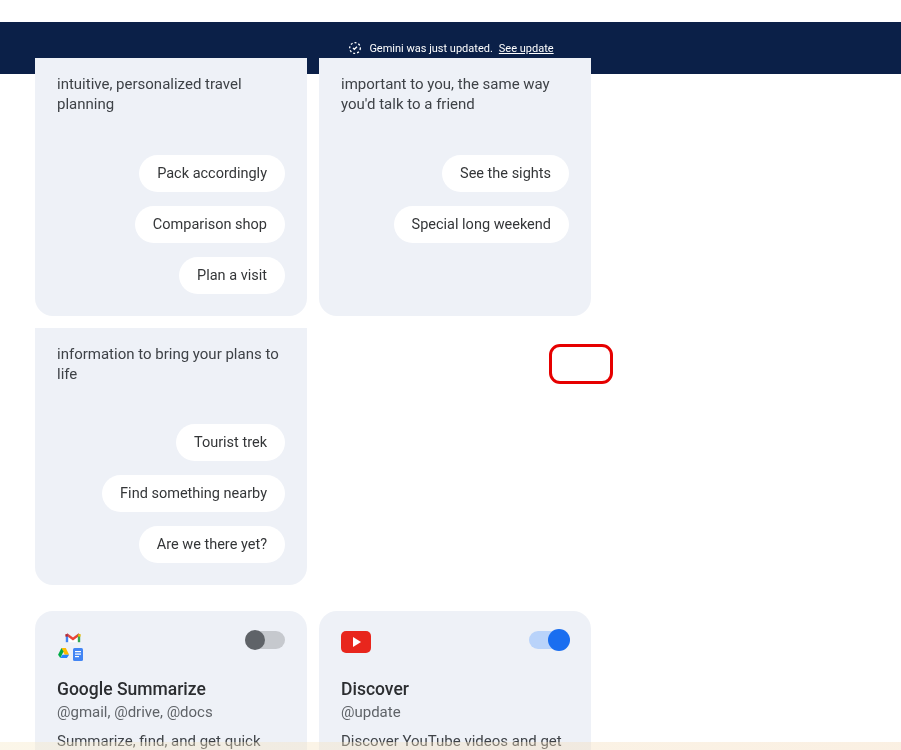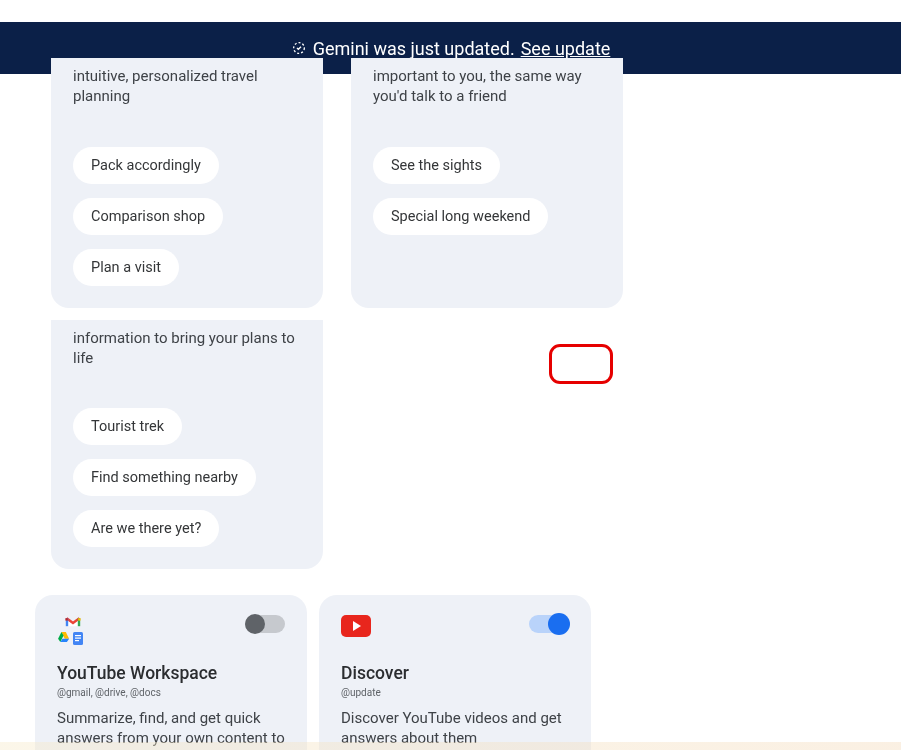--- a/index.html
+++ b/index.html
@@ -15,21 +15,21 @@
     position: absolute;
     top: 22px;
     left: 0;
     width: 100%;
     height: 52px;
     background: #0b2048;
     color: #fff;
     display: flex;
     align-items: center;
     justify-content: center;
-    font-size: 18px;
+    font-size: 11px;
     gap: 6px;
   }
   .banner .link { text-decoration: underline; cursor: pointer; }
   .spark-icon {
     width: 16px; height: 16px;
     display: inline-flex; align-items: center; justify-content: center;
   }
   .content {
     position: absolute;
     top: 58px;
@@ -43,48 +43,48 @@
     flex-wrap: wrap;
   }
   .card {
     width: 272px;
     background: #eef1f7;
     border-radius: 18px;
     padding: 20px 22px 22px 22px;
     display: flex;
     flex-direction: column;
   }
-  .card.top { border-top-left-radius: 0; border-top-right-radius: 0; padding-top: 8px; margin-left: 16px;}
+  .card.top { border-top-left-radius: 0; border-top-right-radius: 0; padding-top: 16px;}
   .desc {
     color: #3e4247;
     font-size: 15px;
     line-height: 1.35;
     margin-bottom: 40px;
   }
-  .chips { display: flex; flex-direction: column; gap: 14px; align-items: flex-start; }
+  .chips { display: flex; flex-direction: column; gap: 14px; align-items: flex-end; }
   .chip {
     background: #fff;
     border-radius: 20px;
     padding: 10px 18px;
     font-size: 14.5px;
     color: #343638;
     cursor: pointer;
     white-space: nowrap;
   }
   .row2 { display: flex; gap: 12px; margin-top: 26px; }
   .card-header {
     display: flex;
     justify-content: space-between;
     align-items: flex-start;
     margin-bottom: 16px;
     height: 32px;
   }
   .icon-cluster { position: relative; width: 30px; height: 28px; }
   .title { font-size: 17.5px; font-weight: 500; color: #2b2d30; margin-bottom: 4px; }
-  .handle { font-size: 10px; color: #5f6368; margin-bottom: 10px; }
+  .handle { font-size: 15px; color: #5f6368; margin-bottom: 10px; }
   .desc2 { color: #3e4247; font-size: 15px; line-height: 1.35; margin-bottom: 42px; }
   .toggle {
     width: 40px; height: 18px; border-radius: 10px;
     position: relative; cursor: pointer;
   }
   .toggle.off { background: #c6c9ce; }
   .toggle.off::after {
     content: ""; position: absolute; left: 0px; top: -1px;
     width: 20px; height: 20px; border-radius: 50%; background: #5f6368;
   }
@@ -188,21 +188,21 @@
             <g transform="translate(16,17)">
               <rect x="0" y="0" width="10" height="13" rx="1.5" fill="#4285f4"></rect>
               <rect x="2" y="3" width="6" height="1.2" fill="#fff"></rect>
               <rect x="2" y="5.5" width="6" height="1.2" fill="#fff"></rect>
               <rect x="2" y="8" width="4" height="1.2" fill="#fff"></rect>
             </g>
           </svg>
         </div>
         <div class="toggle off"></div>
       </div>
-      <div class="title">YouTube Workspace</div>
+      <div class="title">Google Summarize</div>
       <div class="handle">@gmail, @drive, @docs</div>
       <div class="desc2">Summarize, find, and get quick answers from your own content to fuel your personal journey</div>
 
     </div>
 
     <div class="card">
       <div class="card-header">
         <div class="yt-icon"></div>
         <div class="toggle on"></div>
       </div>

